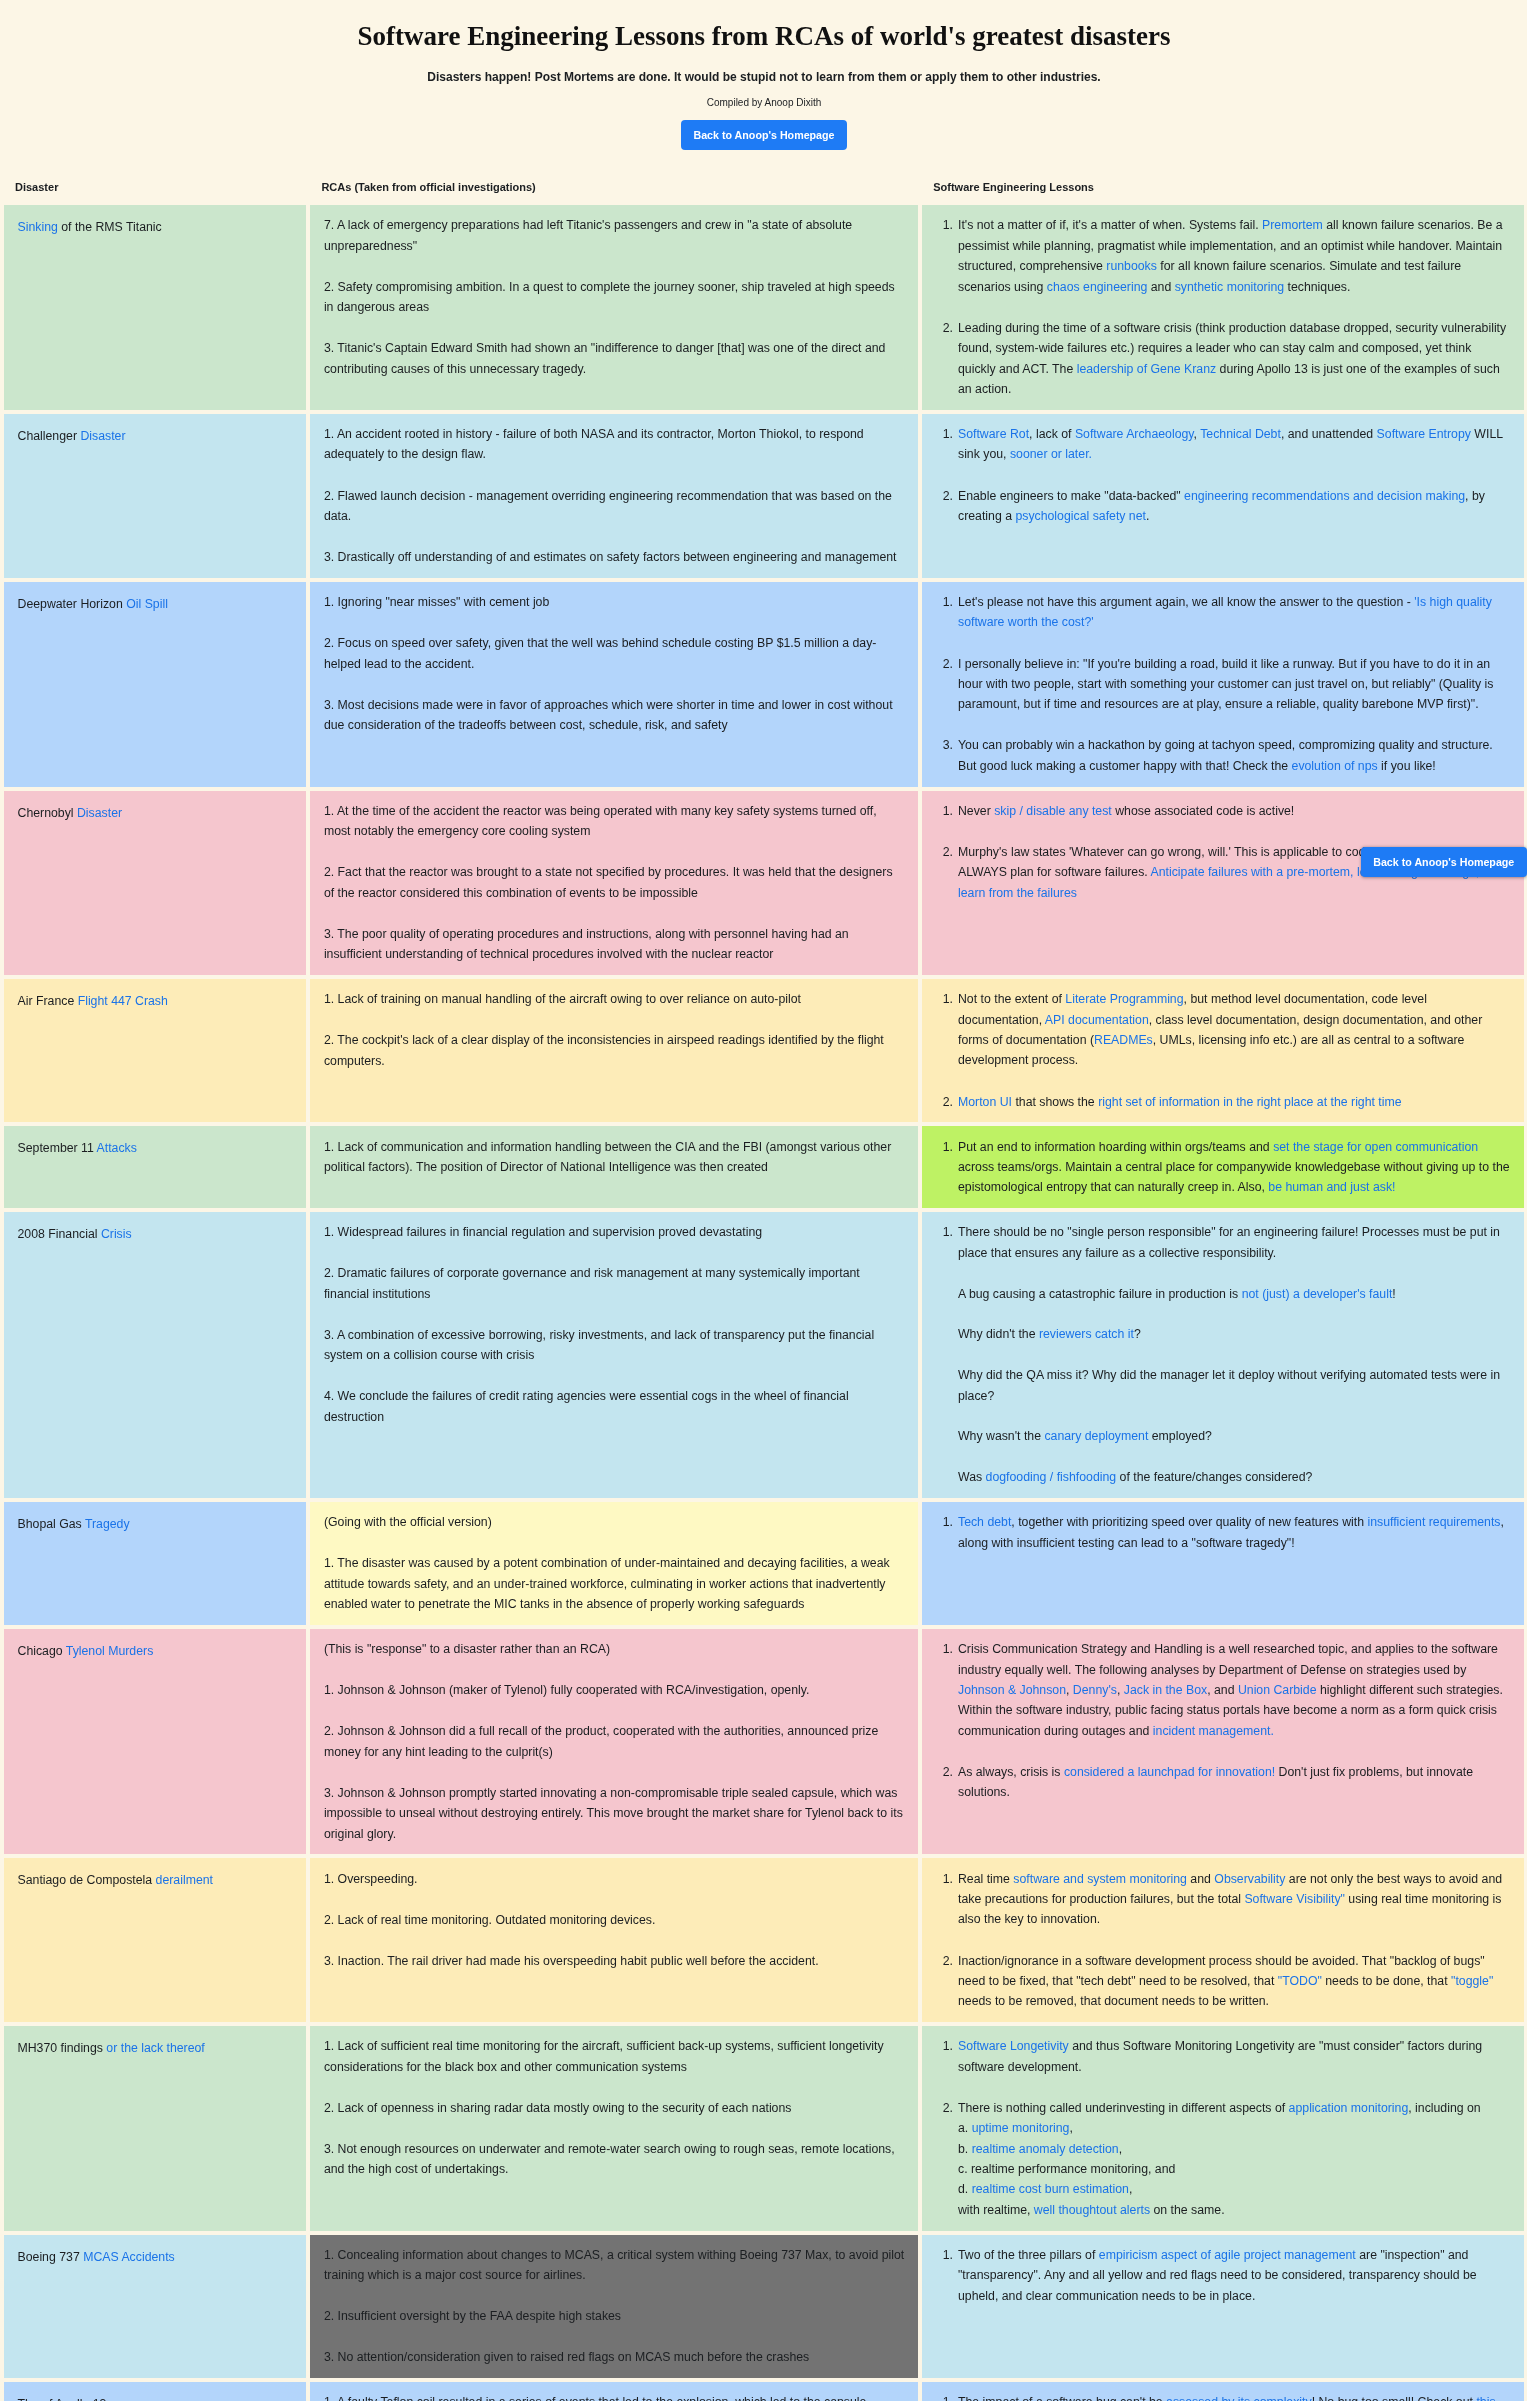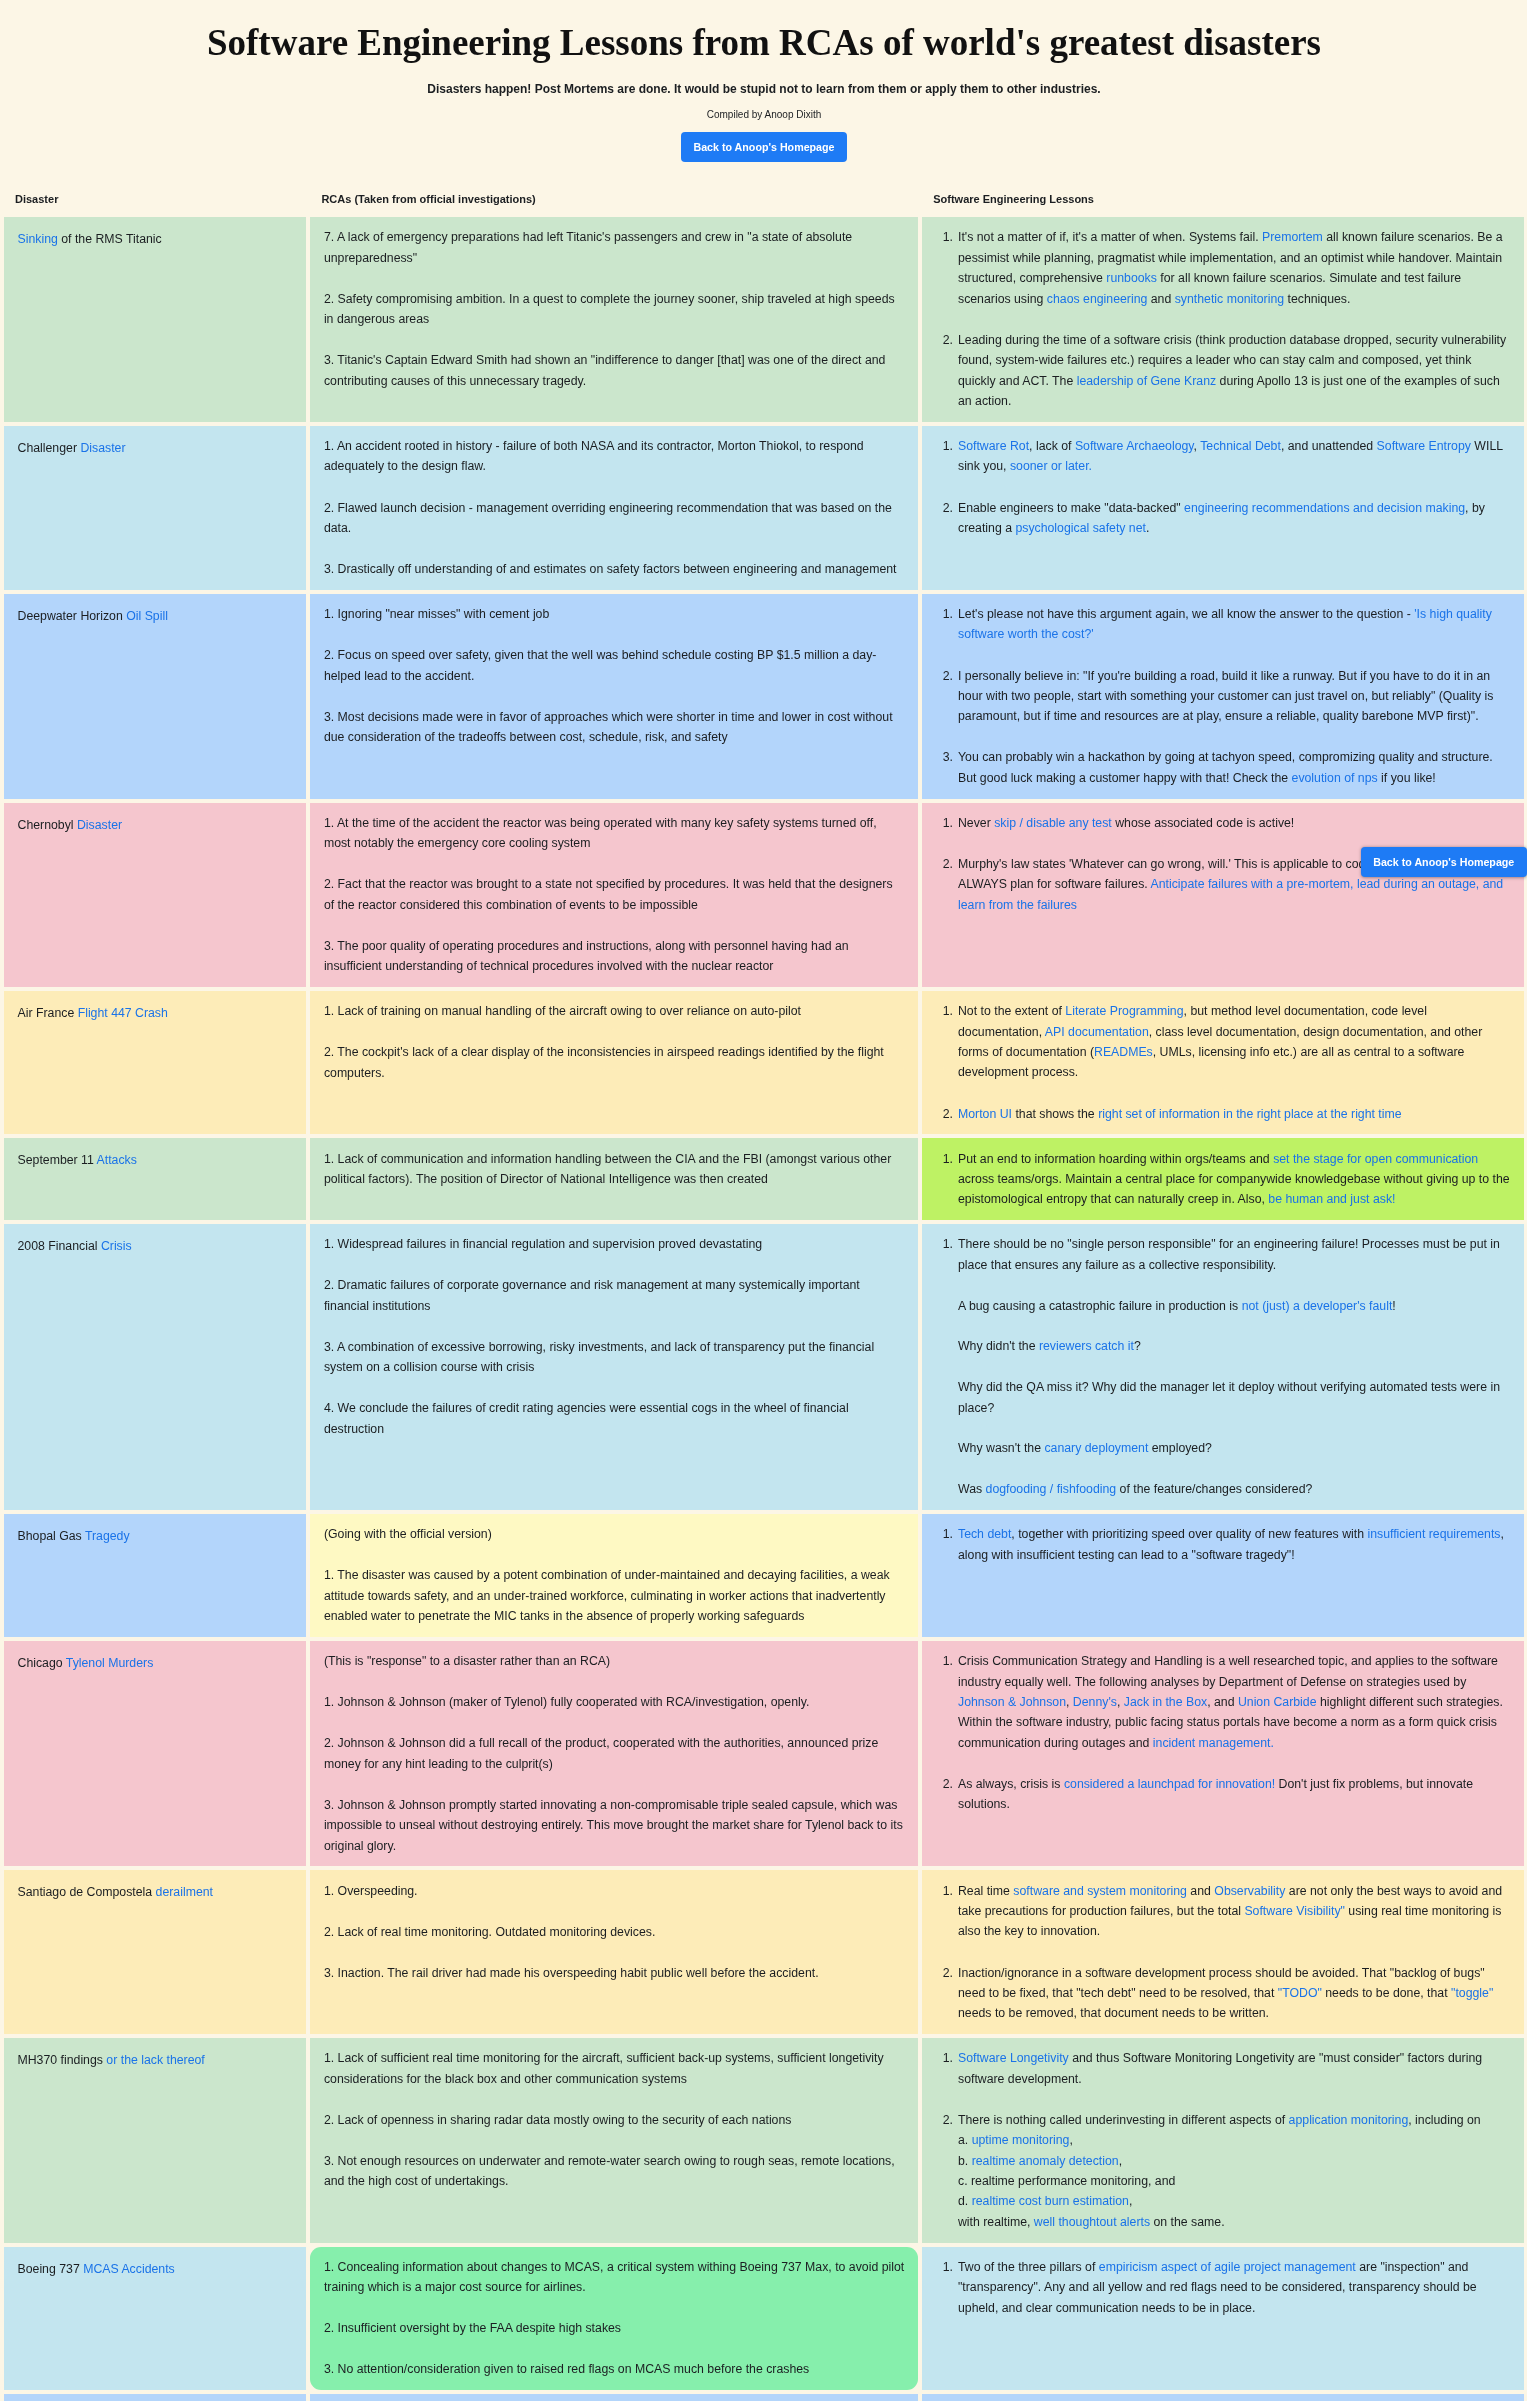--- a/index.html
+++ b/index.html
@@ -6,21 +6,21 @@
     --page-bg:#fcf6e6; --link:#1a73e8; --btn:#1e7bf5; --ink:#1b1e21;
   }
   html,body{margin:0;padding:0;}
   body{
     width:1528px; min-height:2401px; background:var(--page-bg);
     font-family:"Liberation Sans", sans-serif; color:var(--ink);
   }
   .page-header{ text-align:center; }
   h1.title{
     font-family:"Liberation Serif", serif; font-weight:700;
-    font-size:37px; margin:20.7px 0 0 0; color:#111;
+    font-size:27px; margin:20.7px 0 0 0; color:#111;
   }
   .subtitle{ font-size:12px; font-weight:700; margin-top:18.3px; }
   .compiled{ font-size:10px; margin-top:13.5px; }
   .btn{
     display:inline-block; background:var(--btn); color:#fff; font-weight:700;
     font-size:10.7px; line-height:1; padding:9.5px 12.7px; border-radius:4px;
     text-decoration:none; cursor:pointer;
   }
   .top-btn{ margin-top:12px; }
   .floating-btn{
@@ -216,21 +216,21 @@
         </td>
         <td style="background: rgb(203, 230, 204);">
           <ol class="lessons">
             <li><a class="link">Software Longetivity</a> and thus Software Monitoring Longetivity are "must consider" factors during software development.</li>
             <li>There is nothing called underinvesting in different aspects of <a class="link">application monitoring</a>, including on<br>a. <a class="link">uptime monitoring</a>,<br>b. <a class="link">realtime anomaly detection</a>,<br>c. realtime performance monitoring, and<br>d. <a class="link">realtime cost burn estimation</a>,<br>with realtime, <a class="link">well thoughtout alerts</a> on the same.</li>
           </ol>
         </td>
       </tr>
       <tr style="height: 113px;">
         <td class="disaster-col" style="background: rgb(195, 229, 239);">Boeing 737 <a class="link">MCAS Accidents</a></td>
-        <td style="background: #86efac; border-radius: 11px;">
+        <td style="background: #737373;">
           <p>1. Concealing information about changes to MCAS, a critical system withing Boeing 737 Max, to avoid pilot training which is a major cost source for airlines.</p>
           <p>2. Insufficient oversight by the FAA despite high stakes</p>
           <p>3. No attention/consideration given to raised red flags on MCAS much before the crashes</p>
         </td>
         <td style="background: rgb(195, 229, 239);">
           <ol class="lessons">
             <li>Two of the three pillars of <a class="link">empiricism aspect of agile project management</a> are "inspection" and "transparency". Any and all yellow and red flags need to be considered, transparency should be upheld, and clear communication needs to be in place.</li>
           </ol>
         </td>
       </tr>

